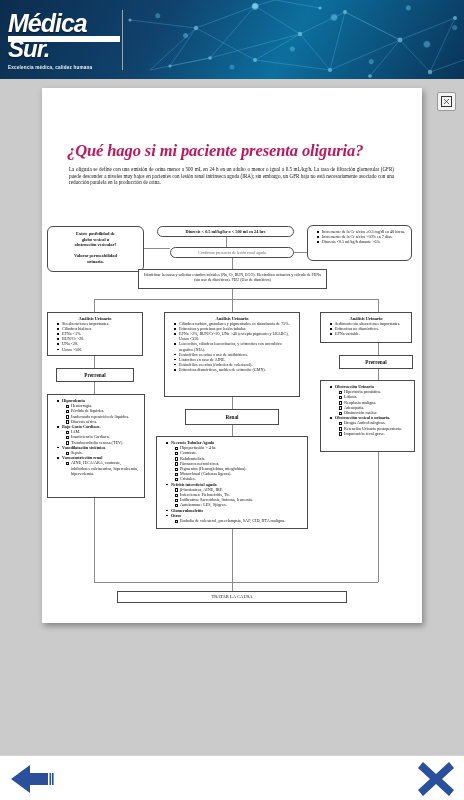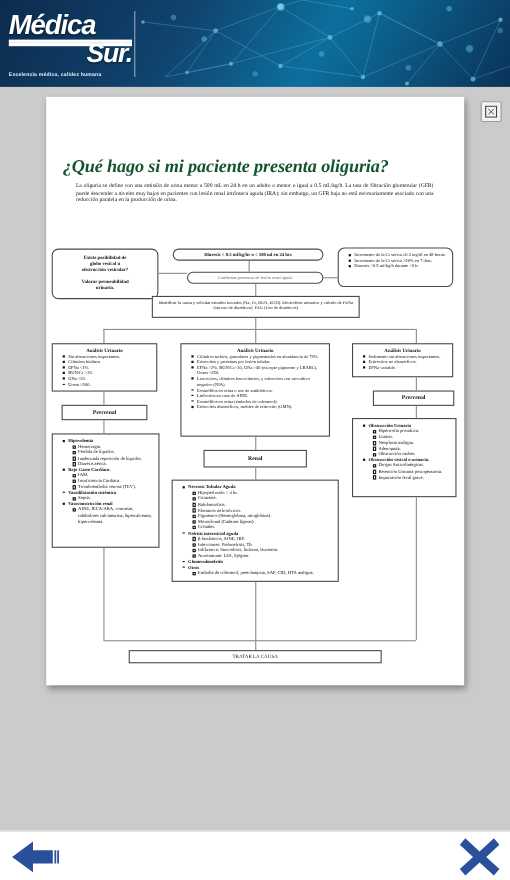--- a/index.html
+++ b/index.html
@@ -31,21 +31,21 @@
   .netlines{position:absolute;inset:0;opacity:.55;}
   .logo-wrap{position:absolute;left:8px;top:12px;width:112px;height:58px;}
   .logo-main{
     color:#ffffff;font-weight:bold;font-style:italic;
     font-size:25px;line-height:23px;letter-spacing:-1px;
     text-shadow:0 1px 2px rgba(0,0,0,.6);
   }
   .logo-sub{
     color:#ffffff;font-weight:bold;font-style:italic;
     font-size:24px;line-height:20px;letter-spacing:-1px;
-    text-align:right;margin-top:-2px;
+    margin-top:-2px;
     text-shadow:0 1px 2px rgba(0,0,0,.6);
   }
   .logo-rule{height:3px;background:#fff;margin:1px 0 2px 0;box-shadow:0 3px 0 #fff;}
   .logo-tag{
     color:#eaf3fb;font-size:4.6px;letter-spacing:.2px;margin-top:6px;
     font-weight:bold;
   }
   .logo-divider{position:absolute;left:122px;top:10px;width:1px;height:60px;background:rgba(255,255,255,.55);}
 
   
@@ -60,23 +60,23 @@
     background:#ffffff;box-shadow:2px 3px 6px rgba(0,0,0,.35);
   }
   .page-inner{position:absolute;left:0;top:0;width:380px;height:535px;}
 
   .kicker{
     position:absolute;left:27px;top:36px;
     font-family:"DejaVu Sans",sans-serif;
     font-size:9.5px;color:#c3c3c3;letter-spacing:.2px;
   }
   .doc-title{
-    position:absolute;left:15px;top:53px;width:330px;
+    position:absolute;left:25px;top:53px;width:330px;
     font-family:"Liberation Serif",serif;
-    font-style:italic;font-weight:bold;font-size:16.5px;color:#14532d;
+    font-style:italic;font-weight:bold;font-size:16.5px;color:#be185d;
     letter-spacing:-.1px;
   }
   .intro{
     position:absolute;left:27px;top:78px;width:325px;
     font-family:"Liberation Serif",serif;
     font-size:5.1px;line-height:6.6px;color:#111;text-align:justify;
   }
 
   
   .fbox{

